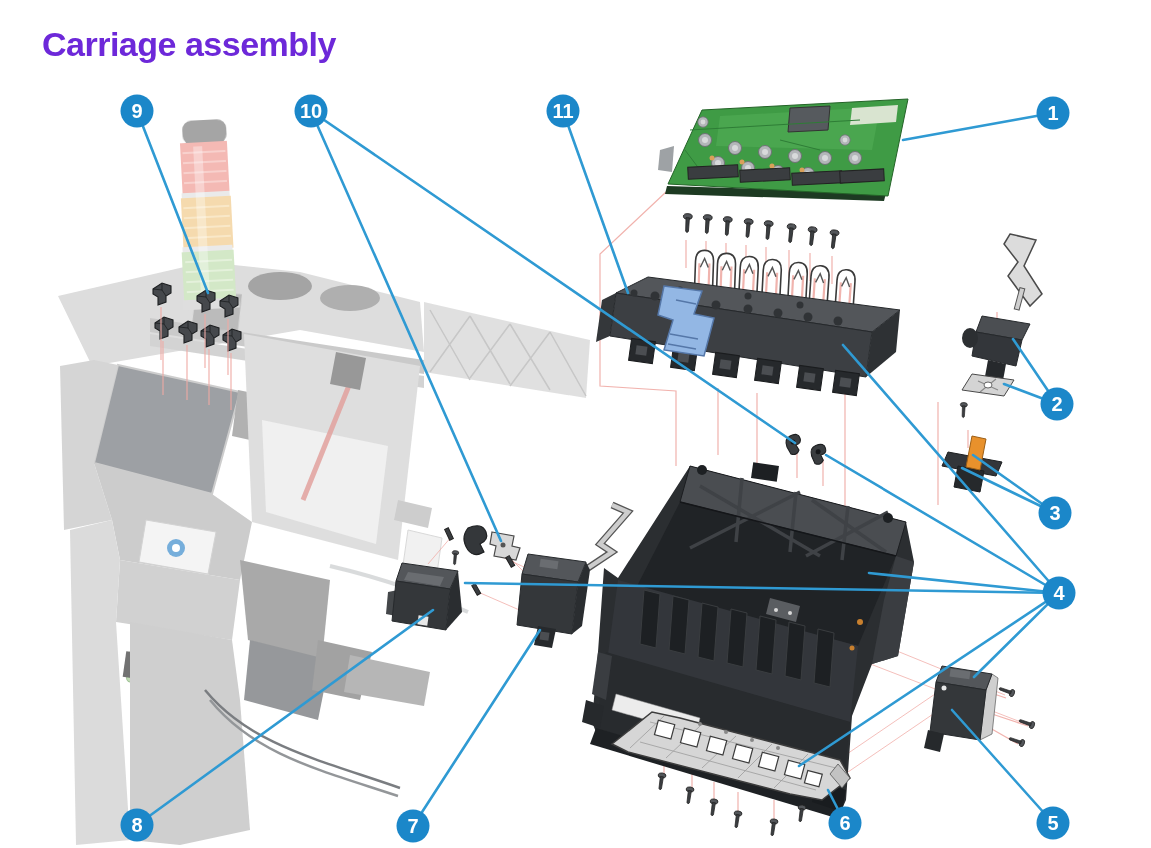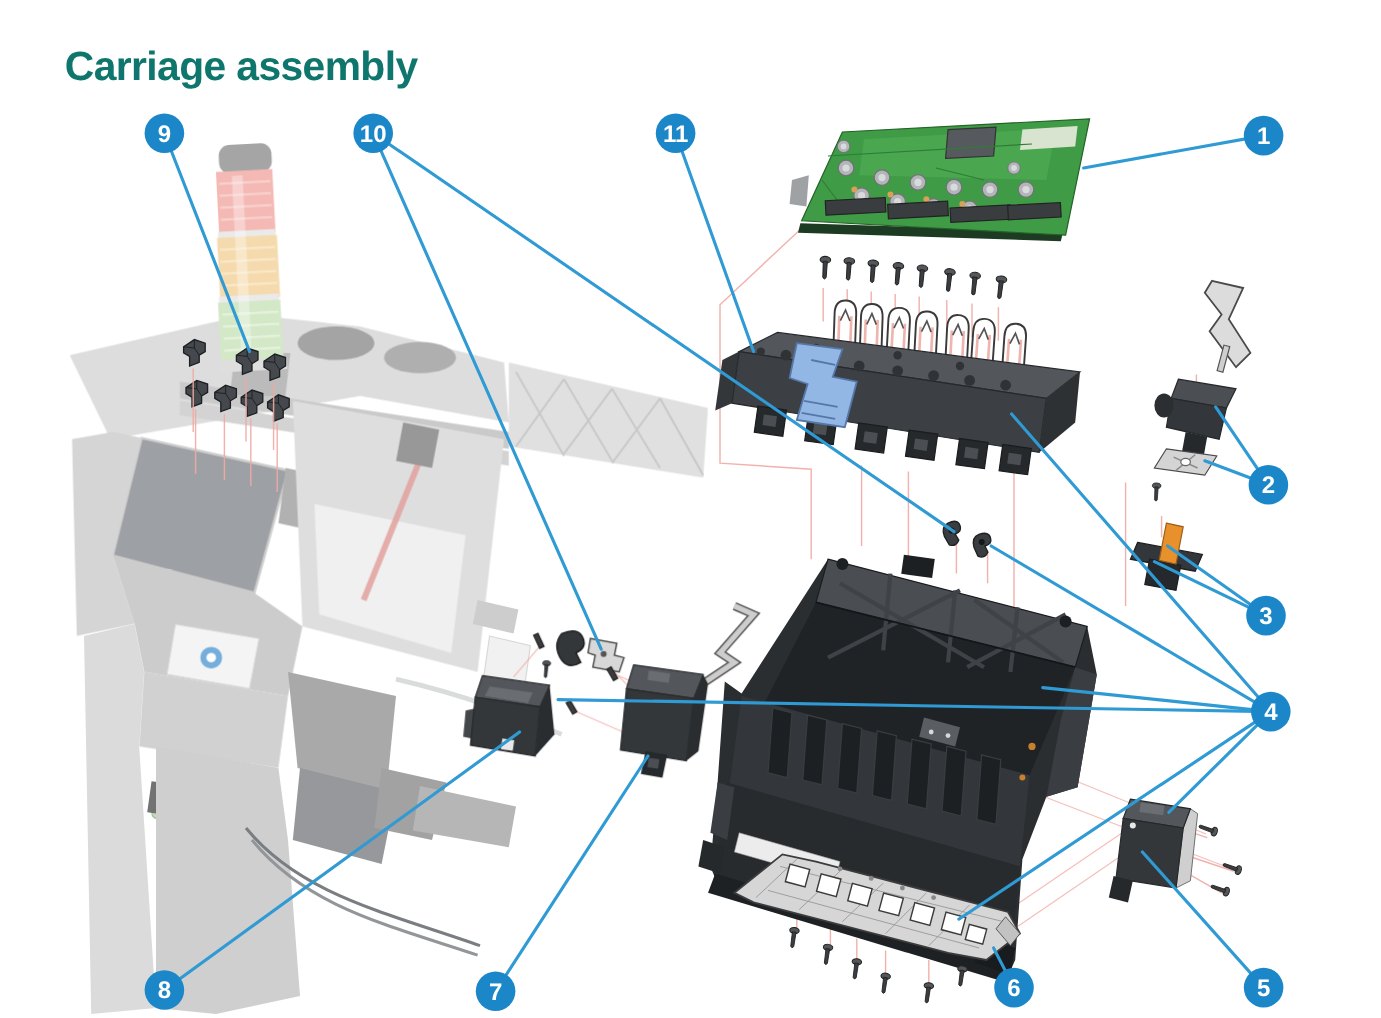--- a/index.html
+++ b/index.html
@@ -1,19 +1,19 @@
 <!DOCTYPE html>
 <html><head>
 <meta charset="utf-8">
 <style>
   html,body{margin:0;padding:0;background:#ffffff;}
   .stage{position:relative;width:1151px;height:848px;background:#fff;overflow:hidden;
          font-family:"Liberation Sans",sans-serif;}
-  .page-title{position:absolute;left:38px;top:22px;margin:16px;font-size:34px;line-height:1.1;
-              font-weight:600;letter-spacing:-0.5px;color:#0f766e;
+  .page-title{position:absolute;left:38px;top:22px;margin:4px;font-size:34px;line-height:1.1;
+              font-weight:600;letter-spacing:-0.5px;color:#6d28d9;
               font-family:"Liberation Sans",sans-serif;}
   svg{position:absolute;left:0;top:0;}
   .leader{stroke:#2f9ad3;stroke-width:2.6;stroke-linecap:round;fill:none;}
   .callout-circle{fill:#1b87c9;}
   .callout-num{fill:#ffffff;font:700 20px "Liberation Sans",sans-serif;text-anchor:middle;}
   .sal{stroke:#f0aaa4;stroke-width:1.2;fill:none;opacity:.9;}
   .salf{stroke:#f0aaa4;stroke-width:1;fill:none;opacity:.75;}
   .brace{stroke:#3f4246;stroke-width:3.5;fill:none;}
   .rib{stroke:#9c9c9c;stroke-width:0.8;fill:none;}
 </style>

